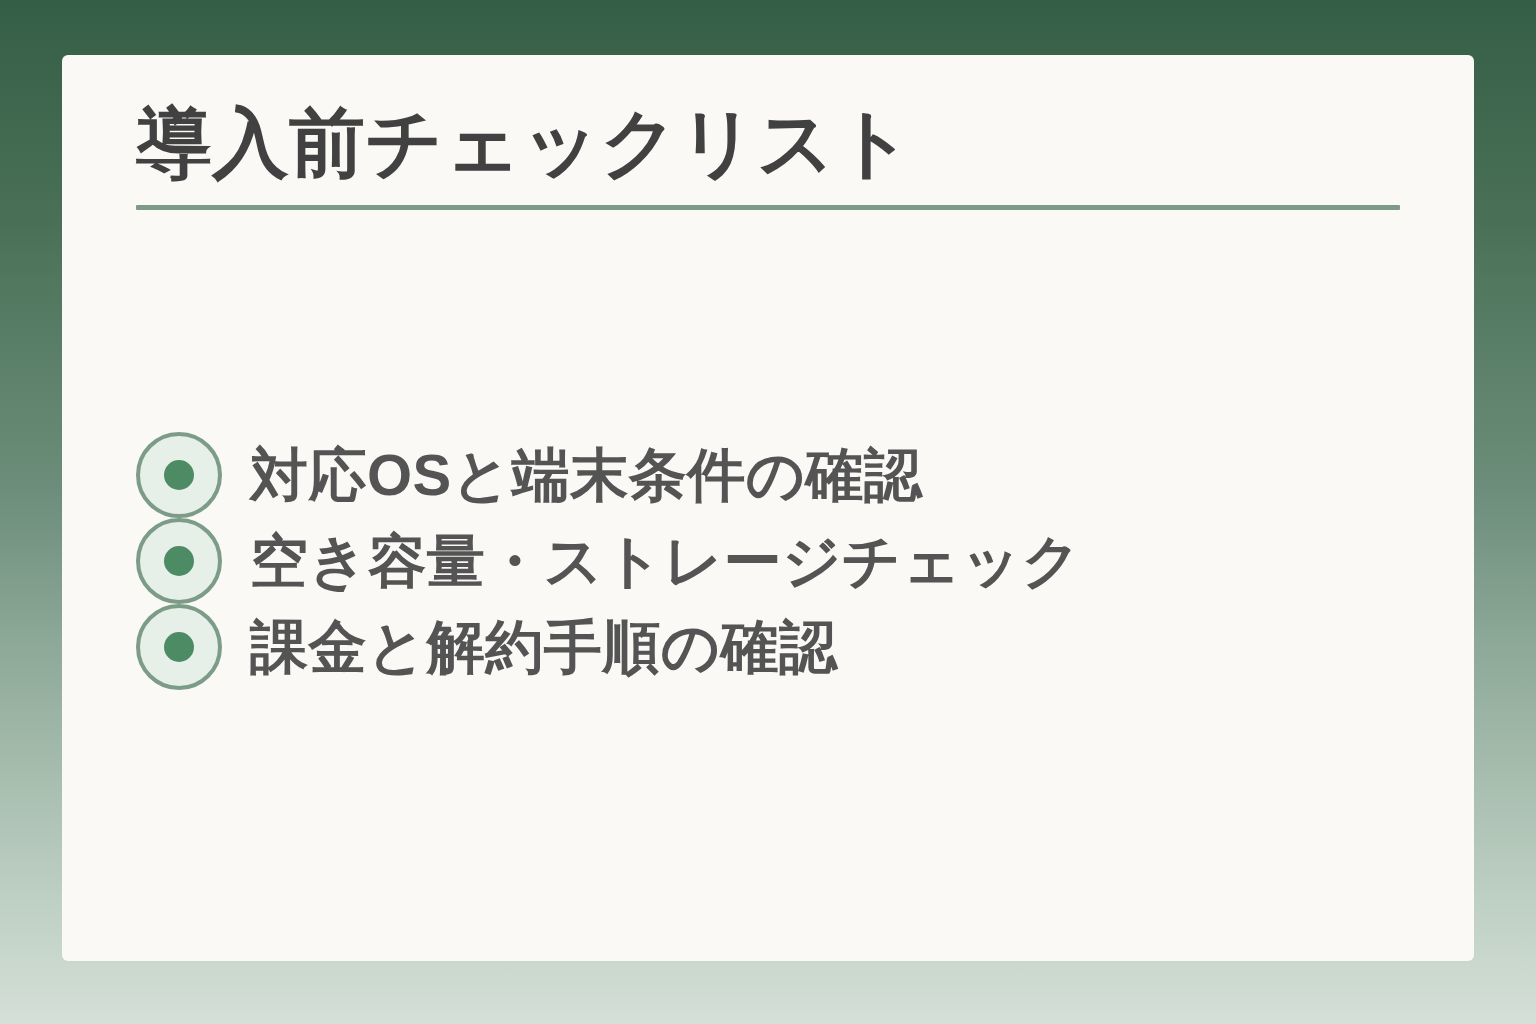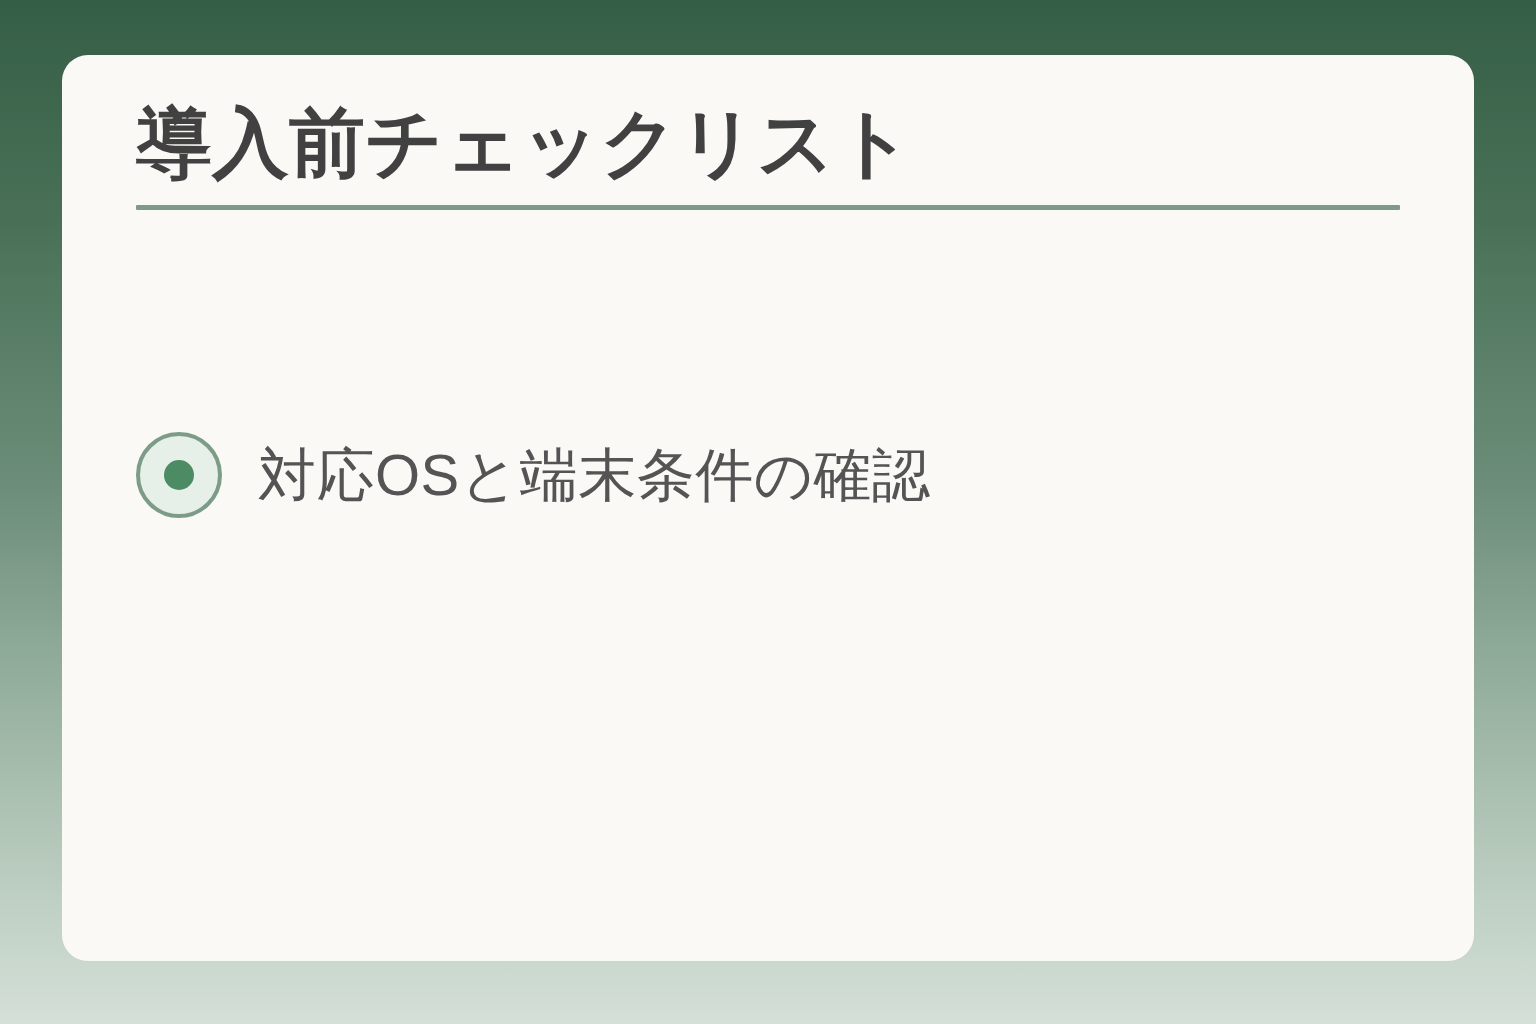--- a/index.html
+++ b/index.html
@@ -29,21 +29,21 @@
   }
 
   #card {
     position: absolute;
     left: 62px;
     top: 55px;
     width: 1412px;
     height: 906px;
     box-sizing: border-box;
     background: #FAF9F6;
-    border-radius: 26px;
+    border-radius: 6px;
     padding: 0;
   }
 
   .card-inner {
     position: absolute;
     left: 74px;
     top: 45px;
     right: 74px;
     bottom: 0;
   }
@@ -99,23 +99,23 @@
   }
 
   .bullet-dot {
     width: 30px;
     height: 30px;
     border-radius: 50%;
     background: #4D8B65;
   }
 
   .check-label {
-    margin-left: 36px;
+    margin-left: 28px;
     font-size: 58px;
-    font-weight: 400;
+    font-weight: 700;
     color: #545454;
     letter-spacing: 0.5px;
     line-height: 1;
     white-space: nowrap;
   }
 </style>
 </head>
 <body>
 
 <div id="slide">
@@ -130,20 +130,32 @@
       <ul id="checklist">
 
         <li class="check-item">
           <span class="bullet">
             <span class="bullet-dot"></span>
           </span>
           <span class="check-label">対応OSと端末条件の確認</span>
         </li>
 
 
+        <li class="check-item">
+          <span class="bullet">
+            <span class="bullet-dot"></span>
+          </span>
+          <span class="check-label">空き容量・ストレージチェック</span>
+        </li>
 
+        <li class="check-item">
+          <span class="bullet">
+            <span class="bullet-dot"></span>
+          </span>
+          <span class="check-label">課金と解約手順の確認</span>
+        </li>
 
       </ul>
 
     </div>
   </div>
 
 </div>
 
 </body></html>

